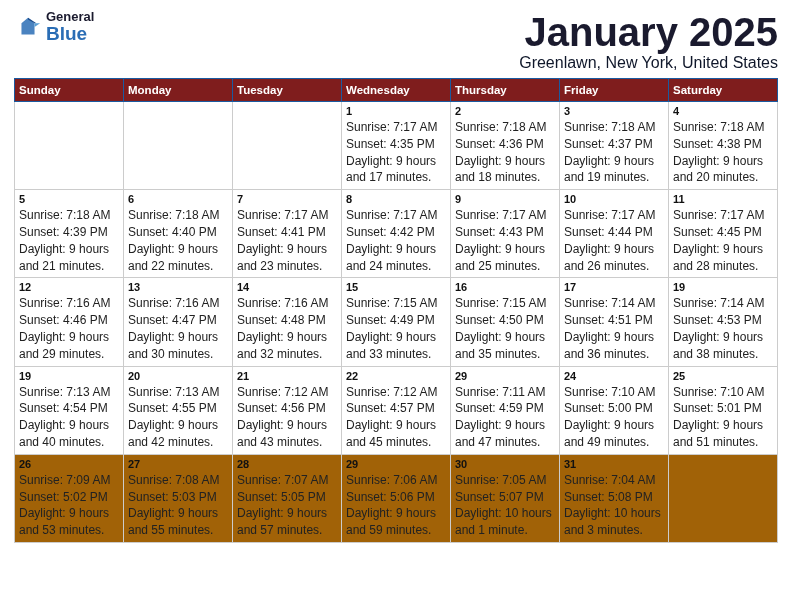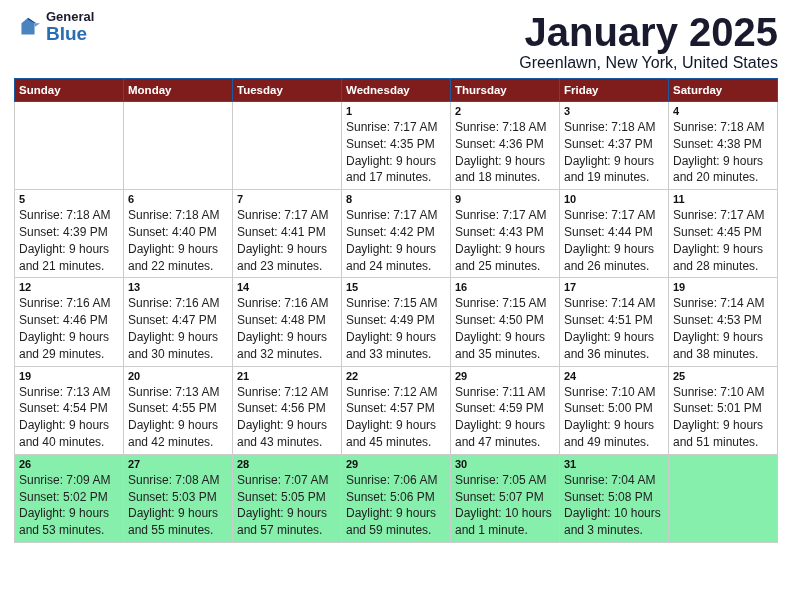--- a/index.html
+++ b/index.html
@@ -79,21 +79,21 @@
     }
     .cal-table tbody tr td {
       border: 1px solid #ccc;
       vertical-align: top;
       padding: 3px 4px;
       font-size: 9.5px;
       color: #333;
       height: 85px;
     }
     .cal-table tbody tr:last-child td {
-      background: #86efac;
+      background: #a16207;
       margin-left: 30px;
     }
     .day-num {
       font-weight: bold;
       font-size: 11px;
       margin-bottom: 2px;
       color: #111;
     }
     .day-detail {
       font-size: 12px;

